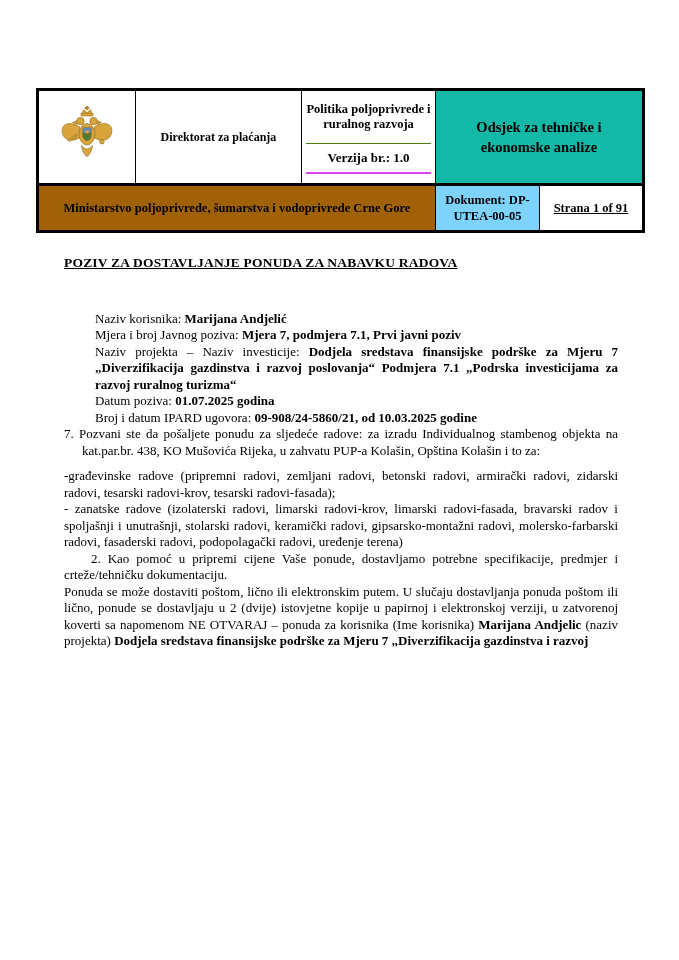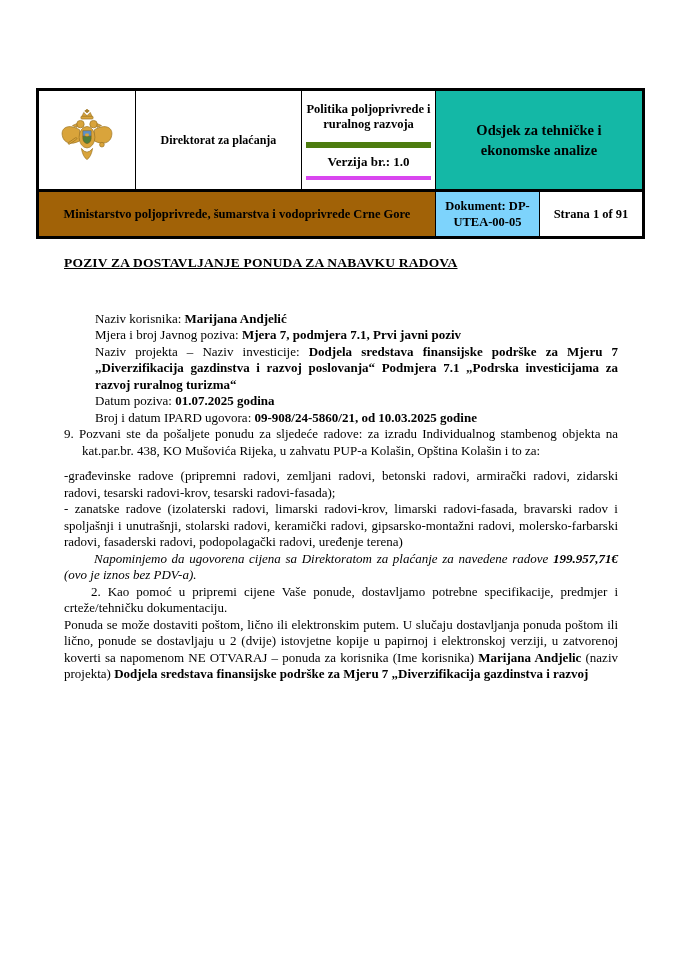--- a/index.html
+++ b/index.html
@@ -18,23 +18,23 @@
     font-weight:bold;overflow:hidden;
   }
   tr.hrow1 td{border-bottom:3px solid #000;height:92px;}
   tr.hrow2 td{height:44px;font-size:12.5px;line-height:1.3;}
   td.c-logo{width:88px;}
   td.c-org{width:157px;font-size:12px;line-height:1.35;}
   td.c-mid{width:125px;padding:0;vertical-align:top;}
   td.c-dept{font-size:14.5px;line-height:1.4;background:#14b8a6;}
   td.c-ministry{background:#a16207;}
   td.c-doc{width:139px;background:#7dd3fc;}
-  td.c-page{width:100px;background:#ffffff;}
-  .mid-top{height:51px;border-bottom:6px solid #4d7c0f;display:flex;align-items:center;justify-content:center;font-size:12.5px;line-height:1.2;}
-  .mid-ver{height:28px;border-bottom:4px solid #d946ef;display:flex;align-items:center;justify-content:center;font-size:13px;}
+  td.c-page{width:100px;background:#ffffff;text-decoration:underline;}
+  .mid-top{height:51px;border-bottom:1px solid #4d7c0f;display:flex;align-items:center;justify-content:center;font-size:12.5px;line-height:1.2;}
+  .mid-ver{height:28px;border-bottom:2px solid #d946ef;display:flex;align-items:center;justify-content:center;font-size:13px;}
   .mid-sliver{height:9px;}
   .coat-wrap{display:flex;align-items:center;justify-content:center;}
   
   .docbody{
     position:absolute;left:64px;top:255px;width:554px;
     font-size:13px;line-height:16.5px;text-align:justify;
   }
   .docbody p{margin:0;}
   .doc-title{
     text-align:left;font-weight:bold;text-decoration:underline;
@@ -114,28 +114,27 @@
 
     <div class="details">
       <p><span>Naziv korisnika: </span><b>Marijana Andjelić</b></p>
       <p><span>Mjera i broj Javnog poziva: </span><b>Mjera 7, podmjera 7.1, Prvi javni poziv</b></p>
       <p><span>Naziv projekta – Naziv investicije: </span><b>Dodjela sredstava finansijske podrške za Mjeru 7 „Diverzifikacija gazdinstva i razvoj poslovanja“ Podmjera 7.1 „Podrska investicijama za razvoj ruralnog turizma“</b></p>
       <p><span>Datum poziva: </span><b>01.07.2025 godina</b></p>
       <p><span>Broj i datum IPARD ugovora: </span><b>09-908/24-5860/21, od 10.03.2025 godine</b></p>
     </div>
 
 
-    <p class="item1">9. Pozvani ste da pošaljete ponudu za sljedeće radove: za izradu Individualnog stambenog objekta na kat.par.br. 438, KO Mušovića Rijeka, u zahvatu PUP-a Kolašin, Opština Kolašin i to za:</p>
+    <p class="item1">7. Pozvani ste da pošaljete ponudu za sljedeće radove: za izradu Individualnog stambenog objekta na kat.par.br. 438, KO Mušovića Rijeka, u zahvatu PUP-a Kolašin, Opština Kolašin i to za:</p>
 
     <div class="works1">
       <p>-građevinske radove (pripremni radovi, zemljani radovi, betonski radovi, armirački radovi, zidarski radovi, tesarski radovi-krov, tesarski radovi-fasada);</p>
       <p>- zanatske radove (izolaterski radovi, limarski radovi-krov, limarski radovi-fasada, bravarski radov i spoljašnji i unutrašnji, stolarski radovi, keramički radovi, gipsarsko-montažni radovi, molersko-farbarski radovi, fasaderski radovi, podopolagački radovi, uređenje terena)</p>
     </div>
 
 
-    <p class="note"><span>Napominjemo da ugovorena cijena sa Direktoratom za plaćanje za navedene radove </span><b>199.957,71€</b><span> (ovo je iznos bez PDV-a).</span></p>
 
     <p class="item2">2. Kao pomoć u pripremi cijene Vaše ponude, dostavljamo potrebne specifikacije, predmjer i crteže/tehničku dokumentaciju.</p>
 
     <p class="delivery"><span>Ponuda se može dostaviti poštom, lično ili elektronskim putem. U slučaju dostavljanja ponuda poštom ili lično, ponude se dostavljaju u 2 (dvije) istovjetne kopije u papirnoj i elektronskoj verziji, u zatvorenoj koverti sa napomenom NE OTVARAJ – ponuda za korisnika (Ime korisnika) </span><b>Marijana Andjelic</b><span> (naziv projekta) </span><b>Dodjela sredstava finansijske podrške za Mjeru 7 „Diverzifikacija gazdinstva i razvoj</b></p>
 
   </div>
 </div>
 
 </body></html>

